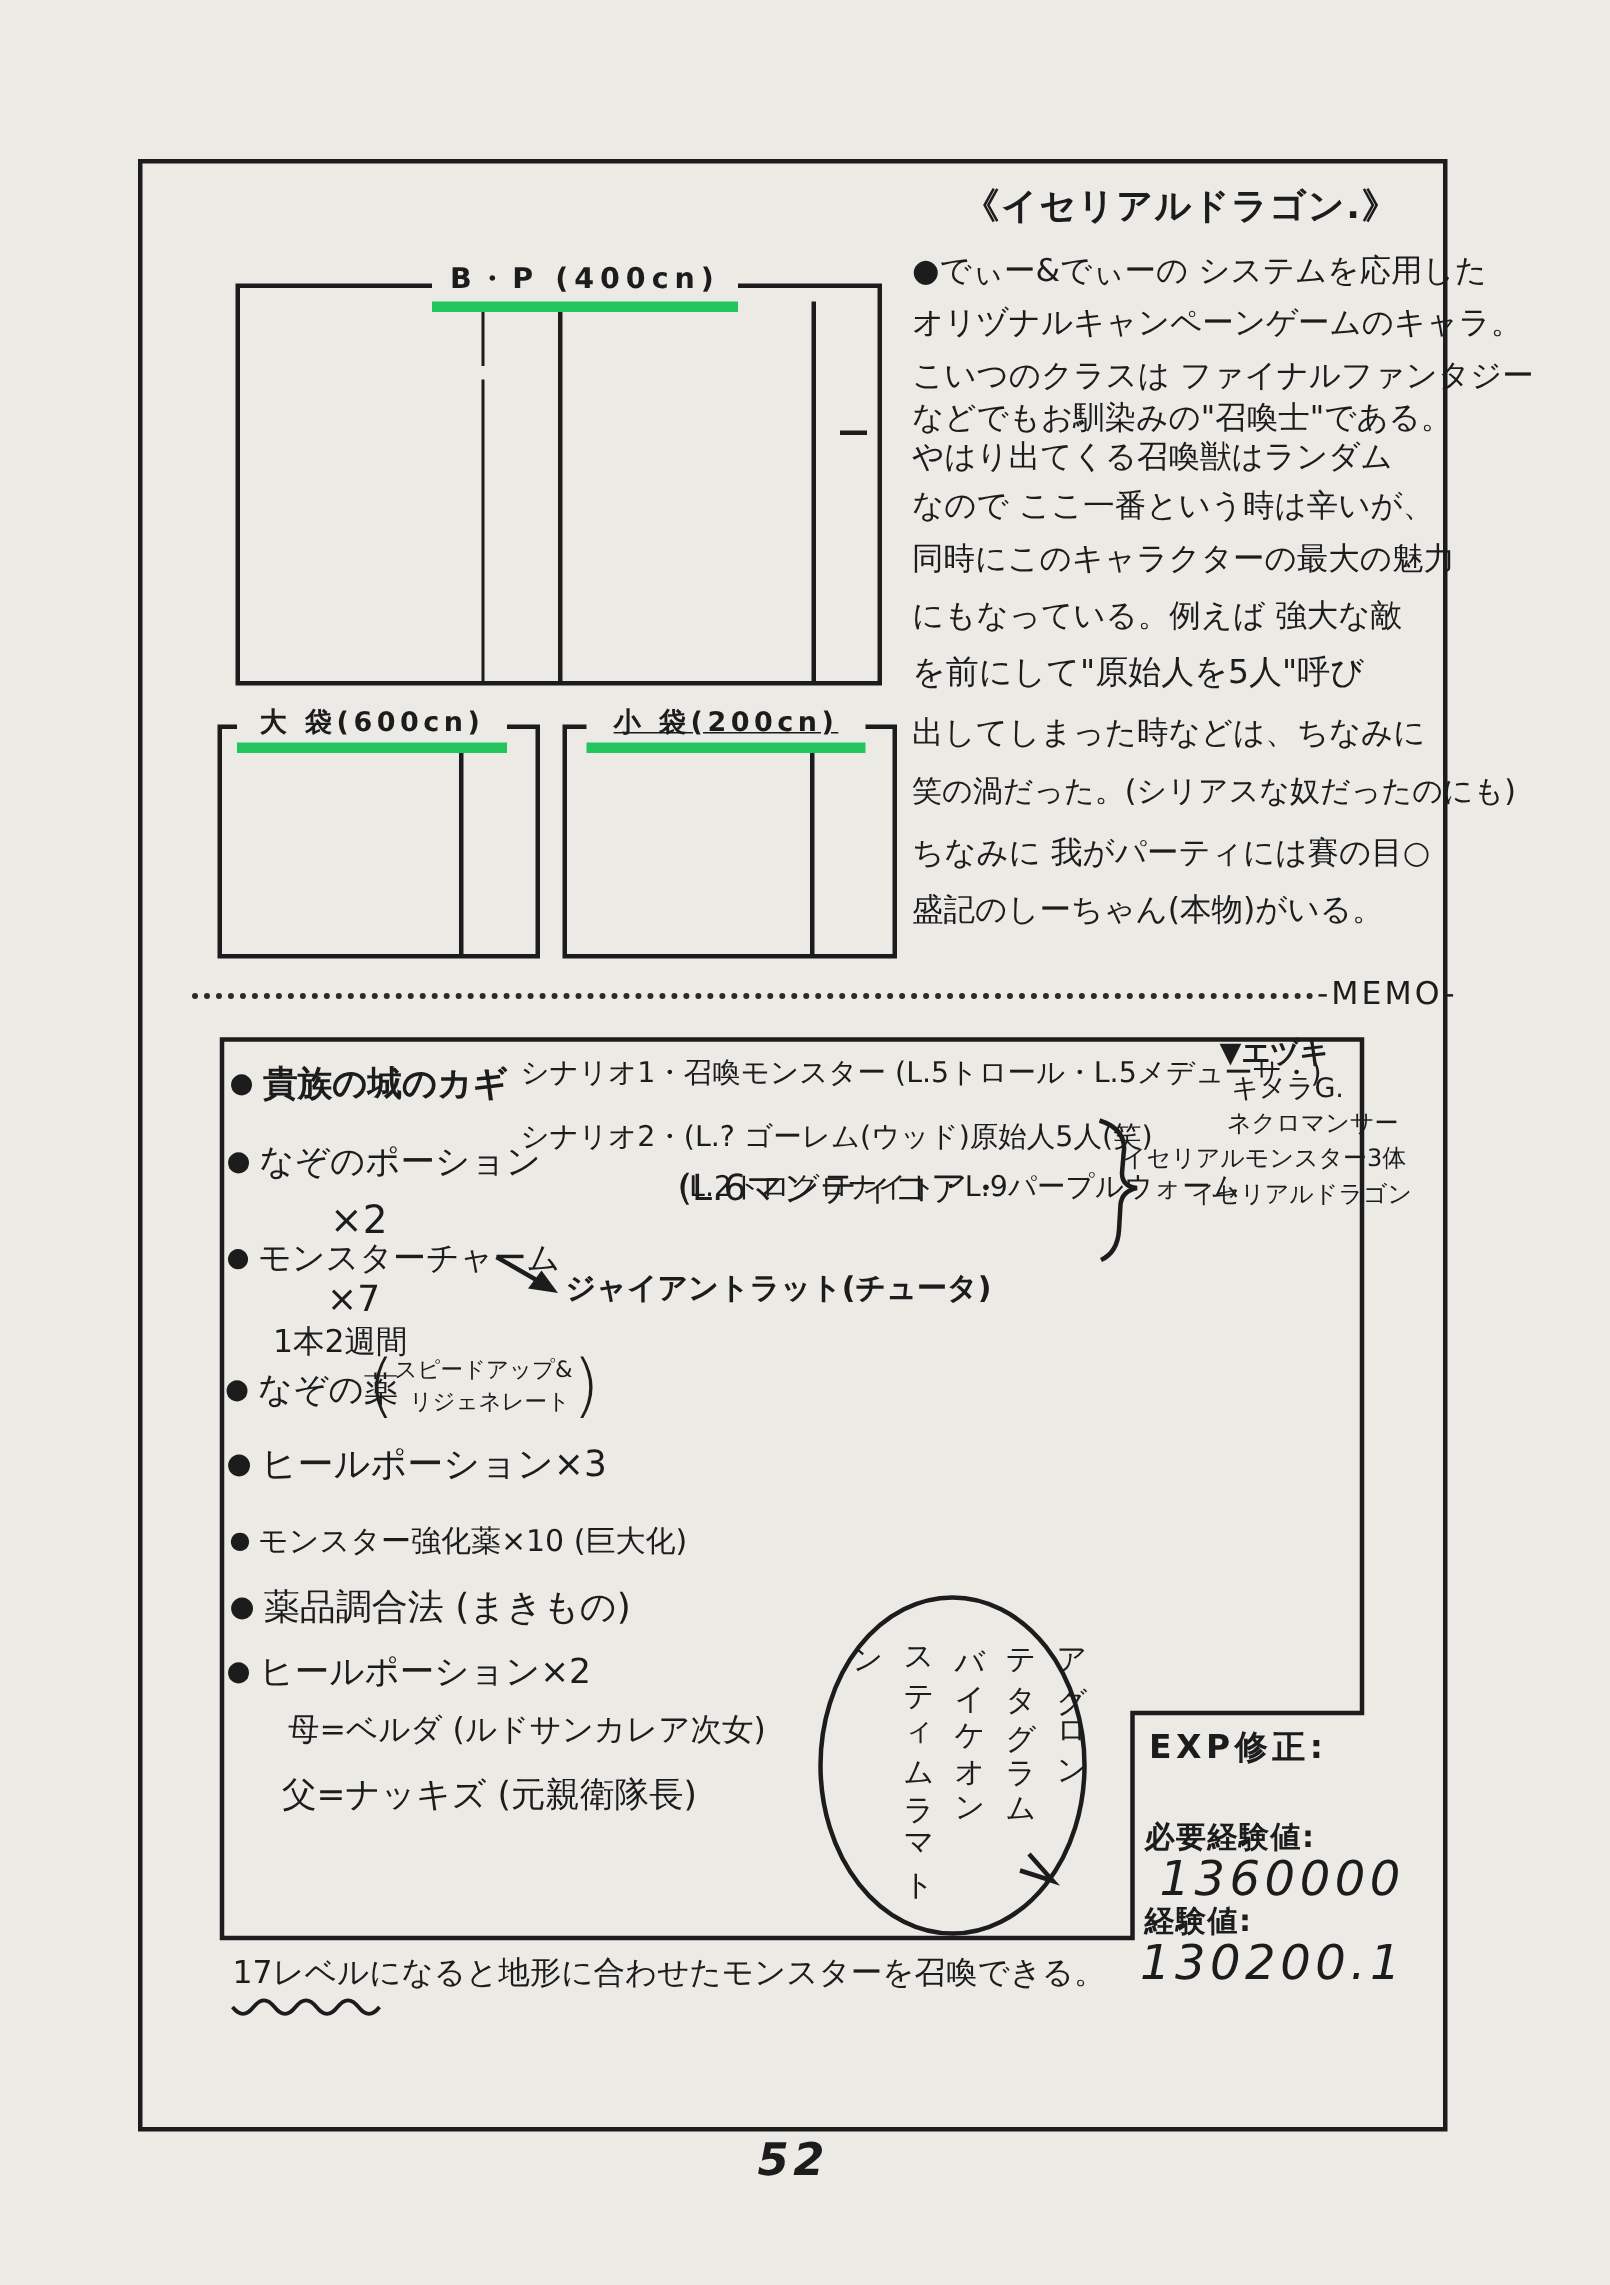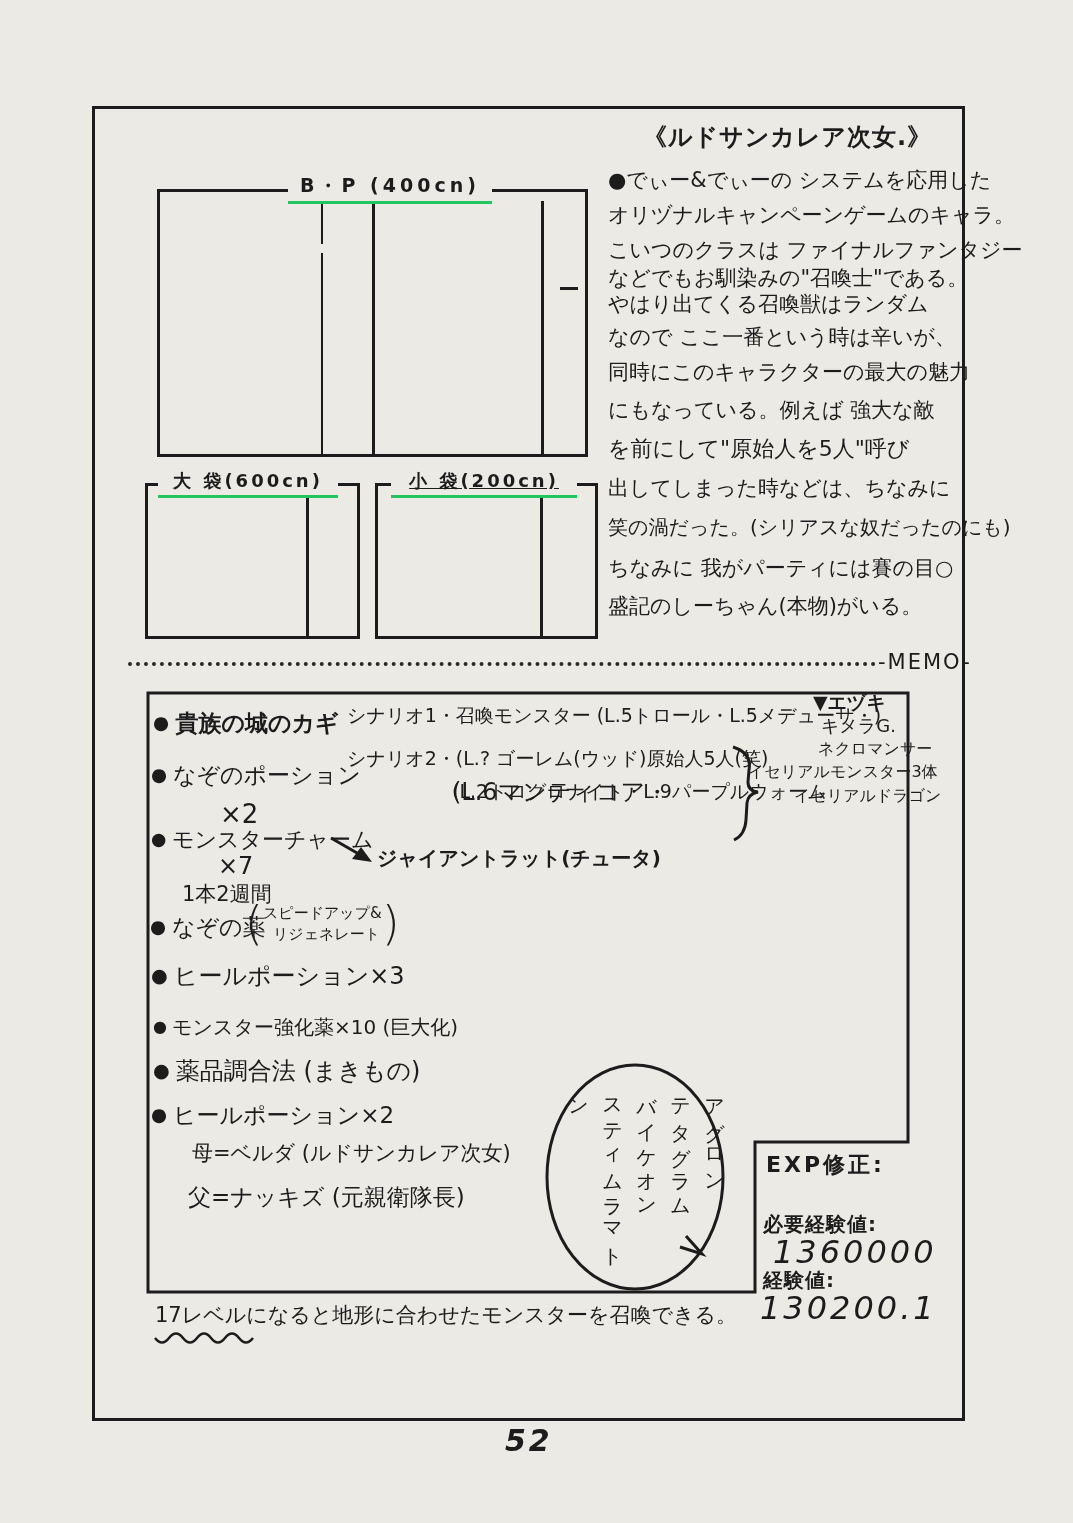--- a/index.html
+++ b/index.html
@@ -11,21 +11,21 @@
     position:relative;
     overflow:hidden;
   }
   .abs{position:absolute;}
   
   .pr{font-weight:bold;letter-spacing:2px;white-space:nowrap;}
   
   .hw{white-space:nowrap;line-height:1.15;}
   .box{position:absolute;border:3px solid #1c1c1c;background:transparent;box-sizing:border-box;}
   .box-title{
-    position:absolute;background:#eceae5;border-bottom:3px solid #22c55e;
+    position:absolute;background:#eceae5;border-bottom:7px solid #22c55e;
     text-align:center;box-sizing:border-box;z-index:3;padding:0 4px 2px 4px;
   }
   .vline{position:absolute;background:#1c1c1c;}
   .hline{position:absolute;background:#1c1c1c;}
   .bullet::before{content:"● ";font-size:0.8em;vertical-align:2px;}
   .dotted-sep{position:absolute;border-top:4px dotted #2a2a2a;}
   .num{font-style:italic;letter-spacing:3px;}
   svg.overlay{position:absolute;left:0;top:0;pointer-events:none;z-index:2;}
   .vert{
     writing-mode:vertical-rl;text-orientation:upright;
@@ -49,21 +49,21 @@
 <div class="hline" style="left:560px;top:287px;width:18px;height:3px;"></div>
 
 <div class="box" style="left:145px;top:483px;width:215px;height:156px;"></div>
 <div class="box-title pr" style="left:158px;top:469px;width:180px;font-size:18px;letter-spacing:3px;">大 袋(600cn)</div>
 <div class="vline" style="left:306px;top:497px;width:3px;height:139px;"></div>
 
 <div class="box" style="left:375px;top:483px;width:223px;height:156px;"></div>
 <div class="box-title pr" style="left:391px;top:469px;width:186px;font-size:18px;letter-spacing:3px;text-decoration:underline;">小 袋(200cn)</div>
 <div class="vline" style="left:540px;top:497px;width:3px;height:139px;"></div>
 
-<div class="abs hw" style="left:615px;top:124px;width:345px;text-align:center;font-size:24px;font-weight:bold;letter-spacing:1px;">《ルドサンカレア次女.》</div>
+<div class="abs hw" style="left:615px;top:124px;width:345px;text-align:center;font-size:24px;font-weight:bold;letter-spacing:1px;">《イセリアルドラゴン.》</div>
 
 <div class="abs hw" style="left:608px;top:168px;font-size:21px;">●でぃー&amp;でぃーの システムを応用した</div>
 <div class="abs hw" style="left:608px;top:203px;font-size:21px;">オリヅナルキャンペーンゲームのキャラ。</div>
 <div class="abs hw" style="left:608px;top:238px;font-size:21px;">こいつのクラスは ファイナルファンタジー</div>
 <div class="abs hw" style="left:608px;top:266px;font-size:21px;">などでもお馴染みの"召喚士"である。</div>
 <div class="abs hw" style="left:608px;top:292px;font-size:21px;">やはり出てくる召喚獣はランダム</div>
 <div class="abs hw" style="left:608px;top:325px;font-size:21px;">なので ここ一番という時は辛いが、</div>
 <div class="abs hw" style="left:608px;top:360px;font-size:21px;">同時にこのキャラクターの最大の魅力</div>
 <div class="abs hw" style="left:608px;top:398px;font-size:21px;">にもなっている。例えば 強大な敵</div>
 <div class="abs hw" style="left:608px;top:436px;font-size:22px;">を前にして"原始人を5人"呼び</div>

